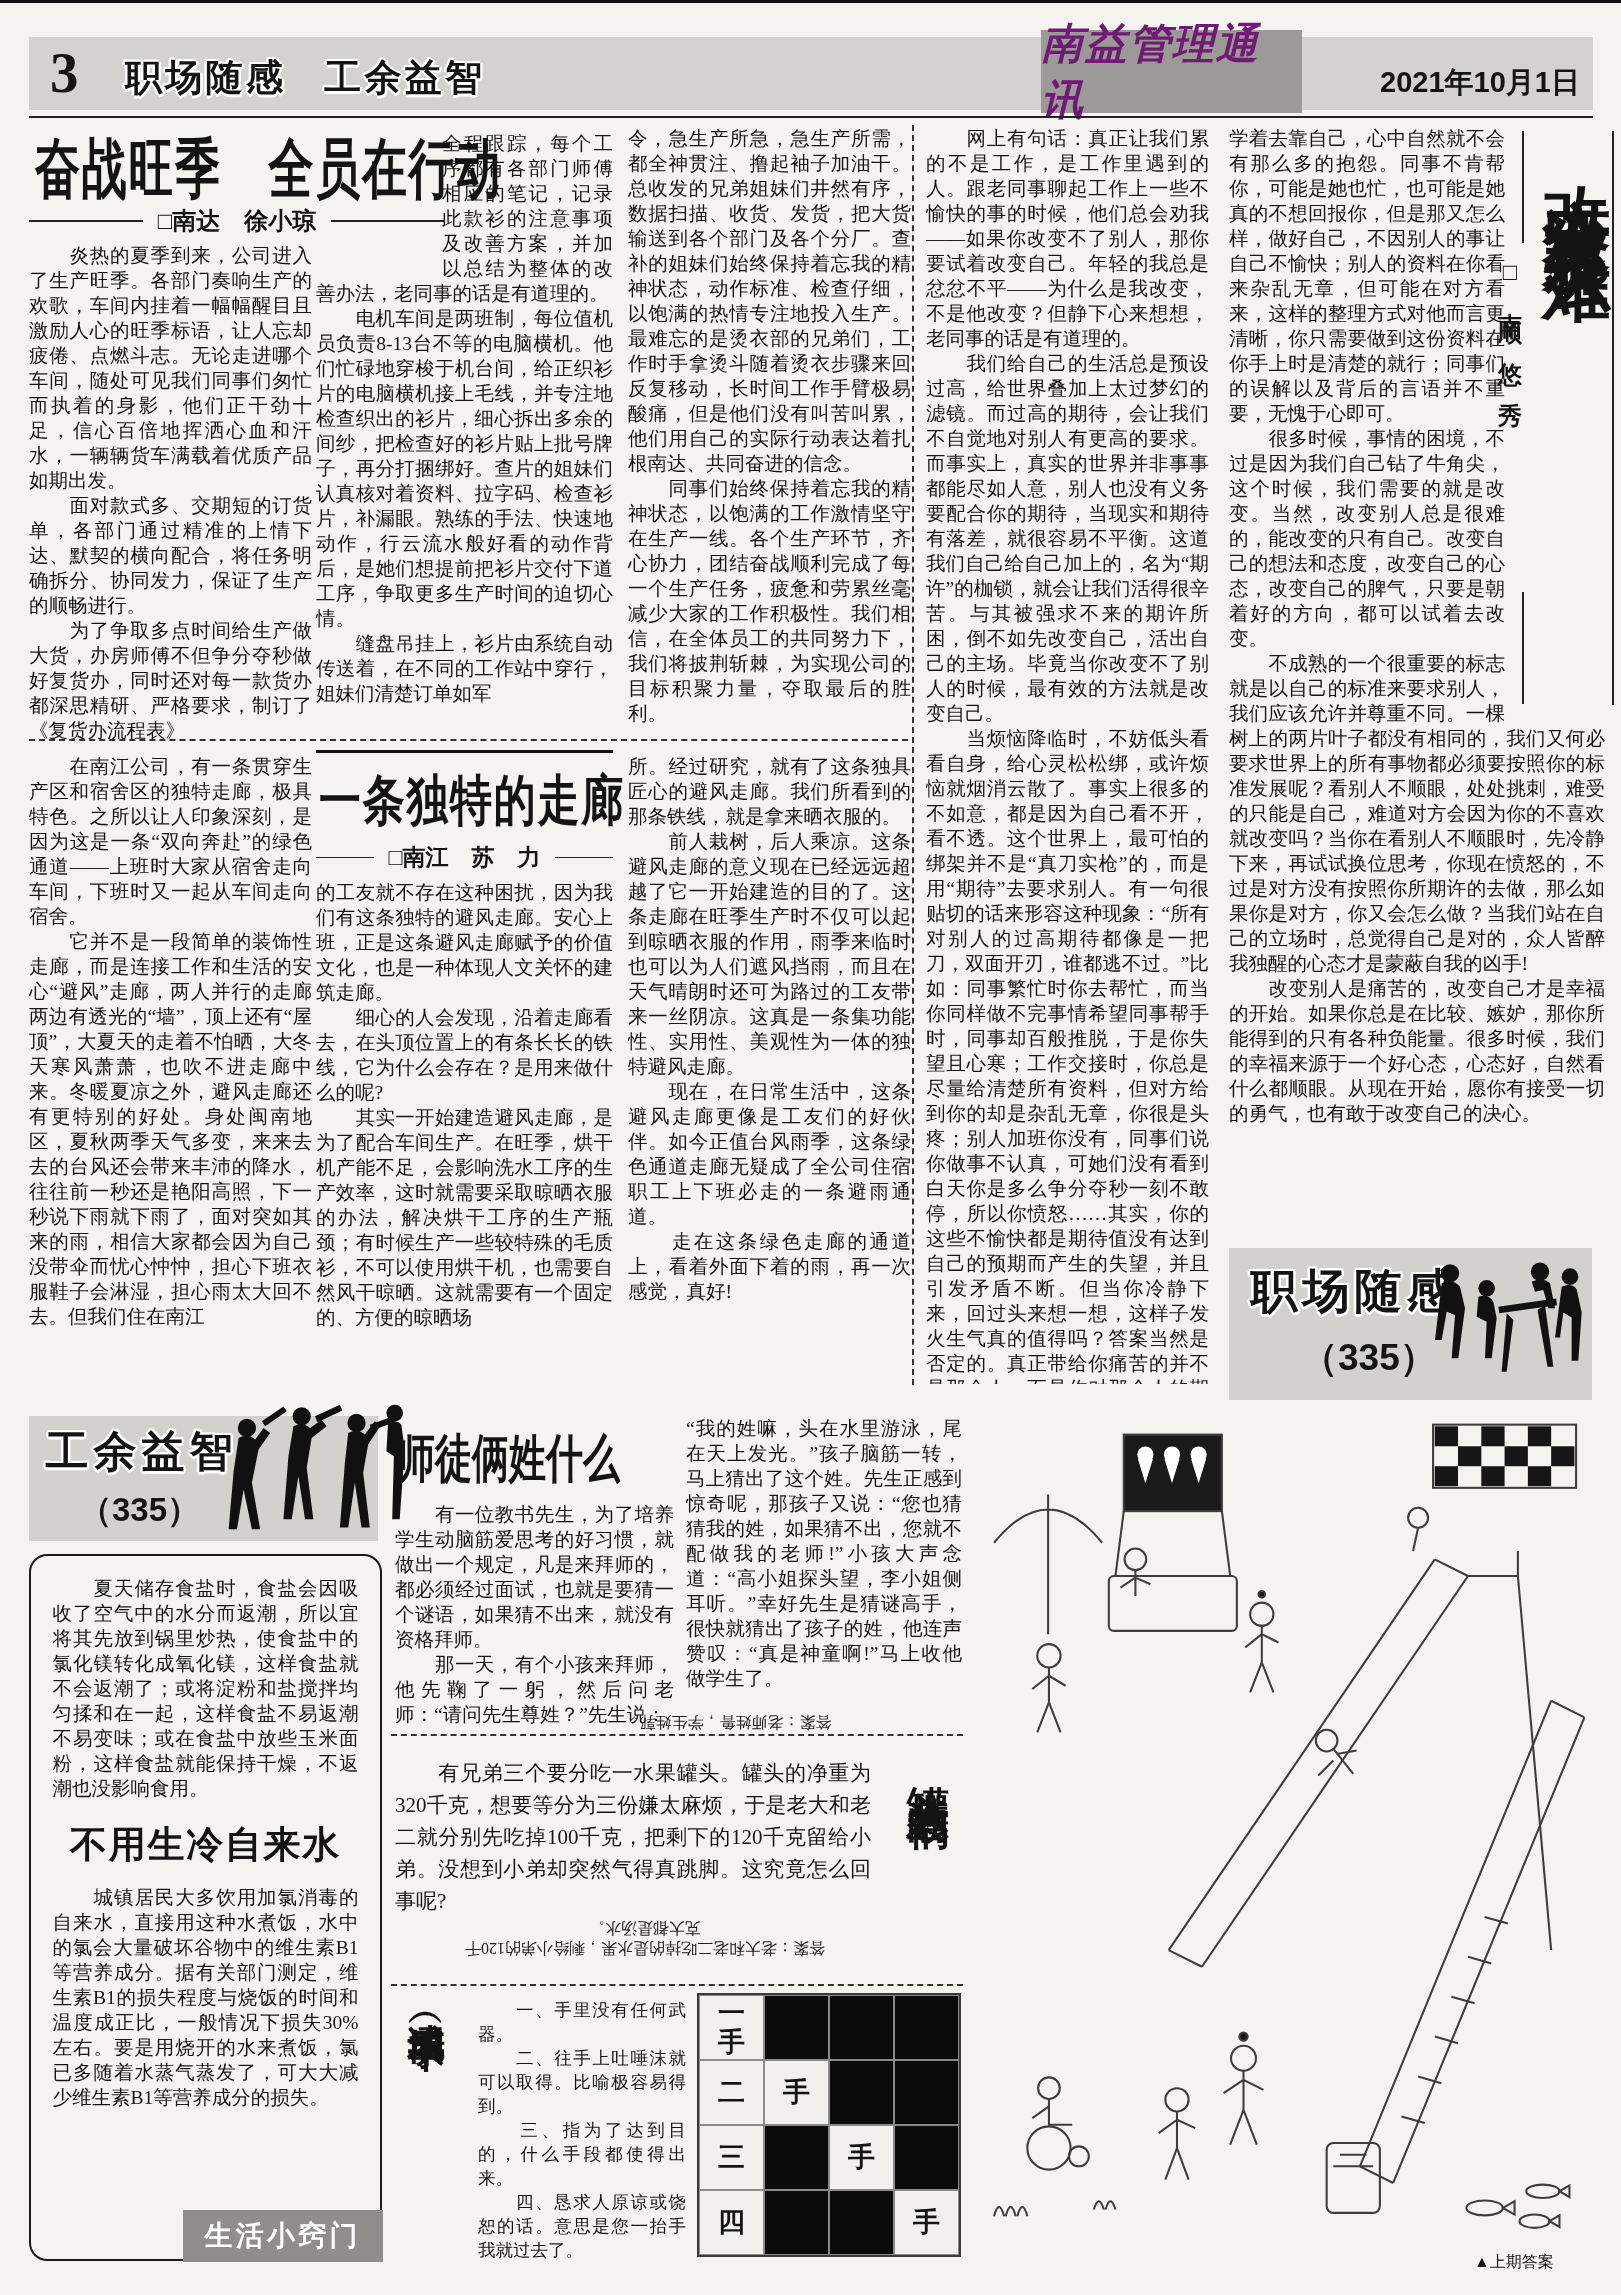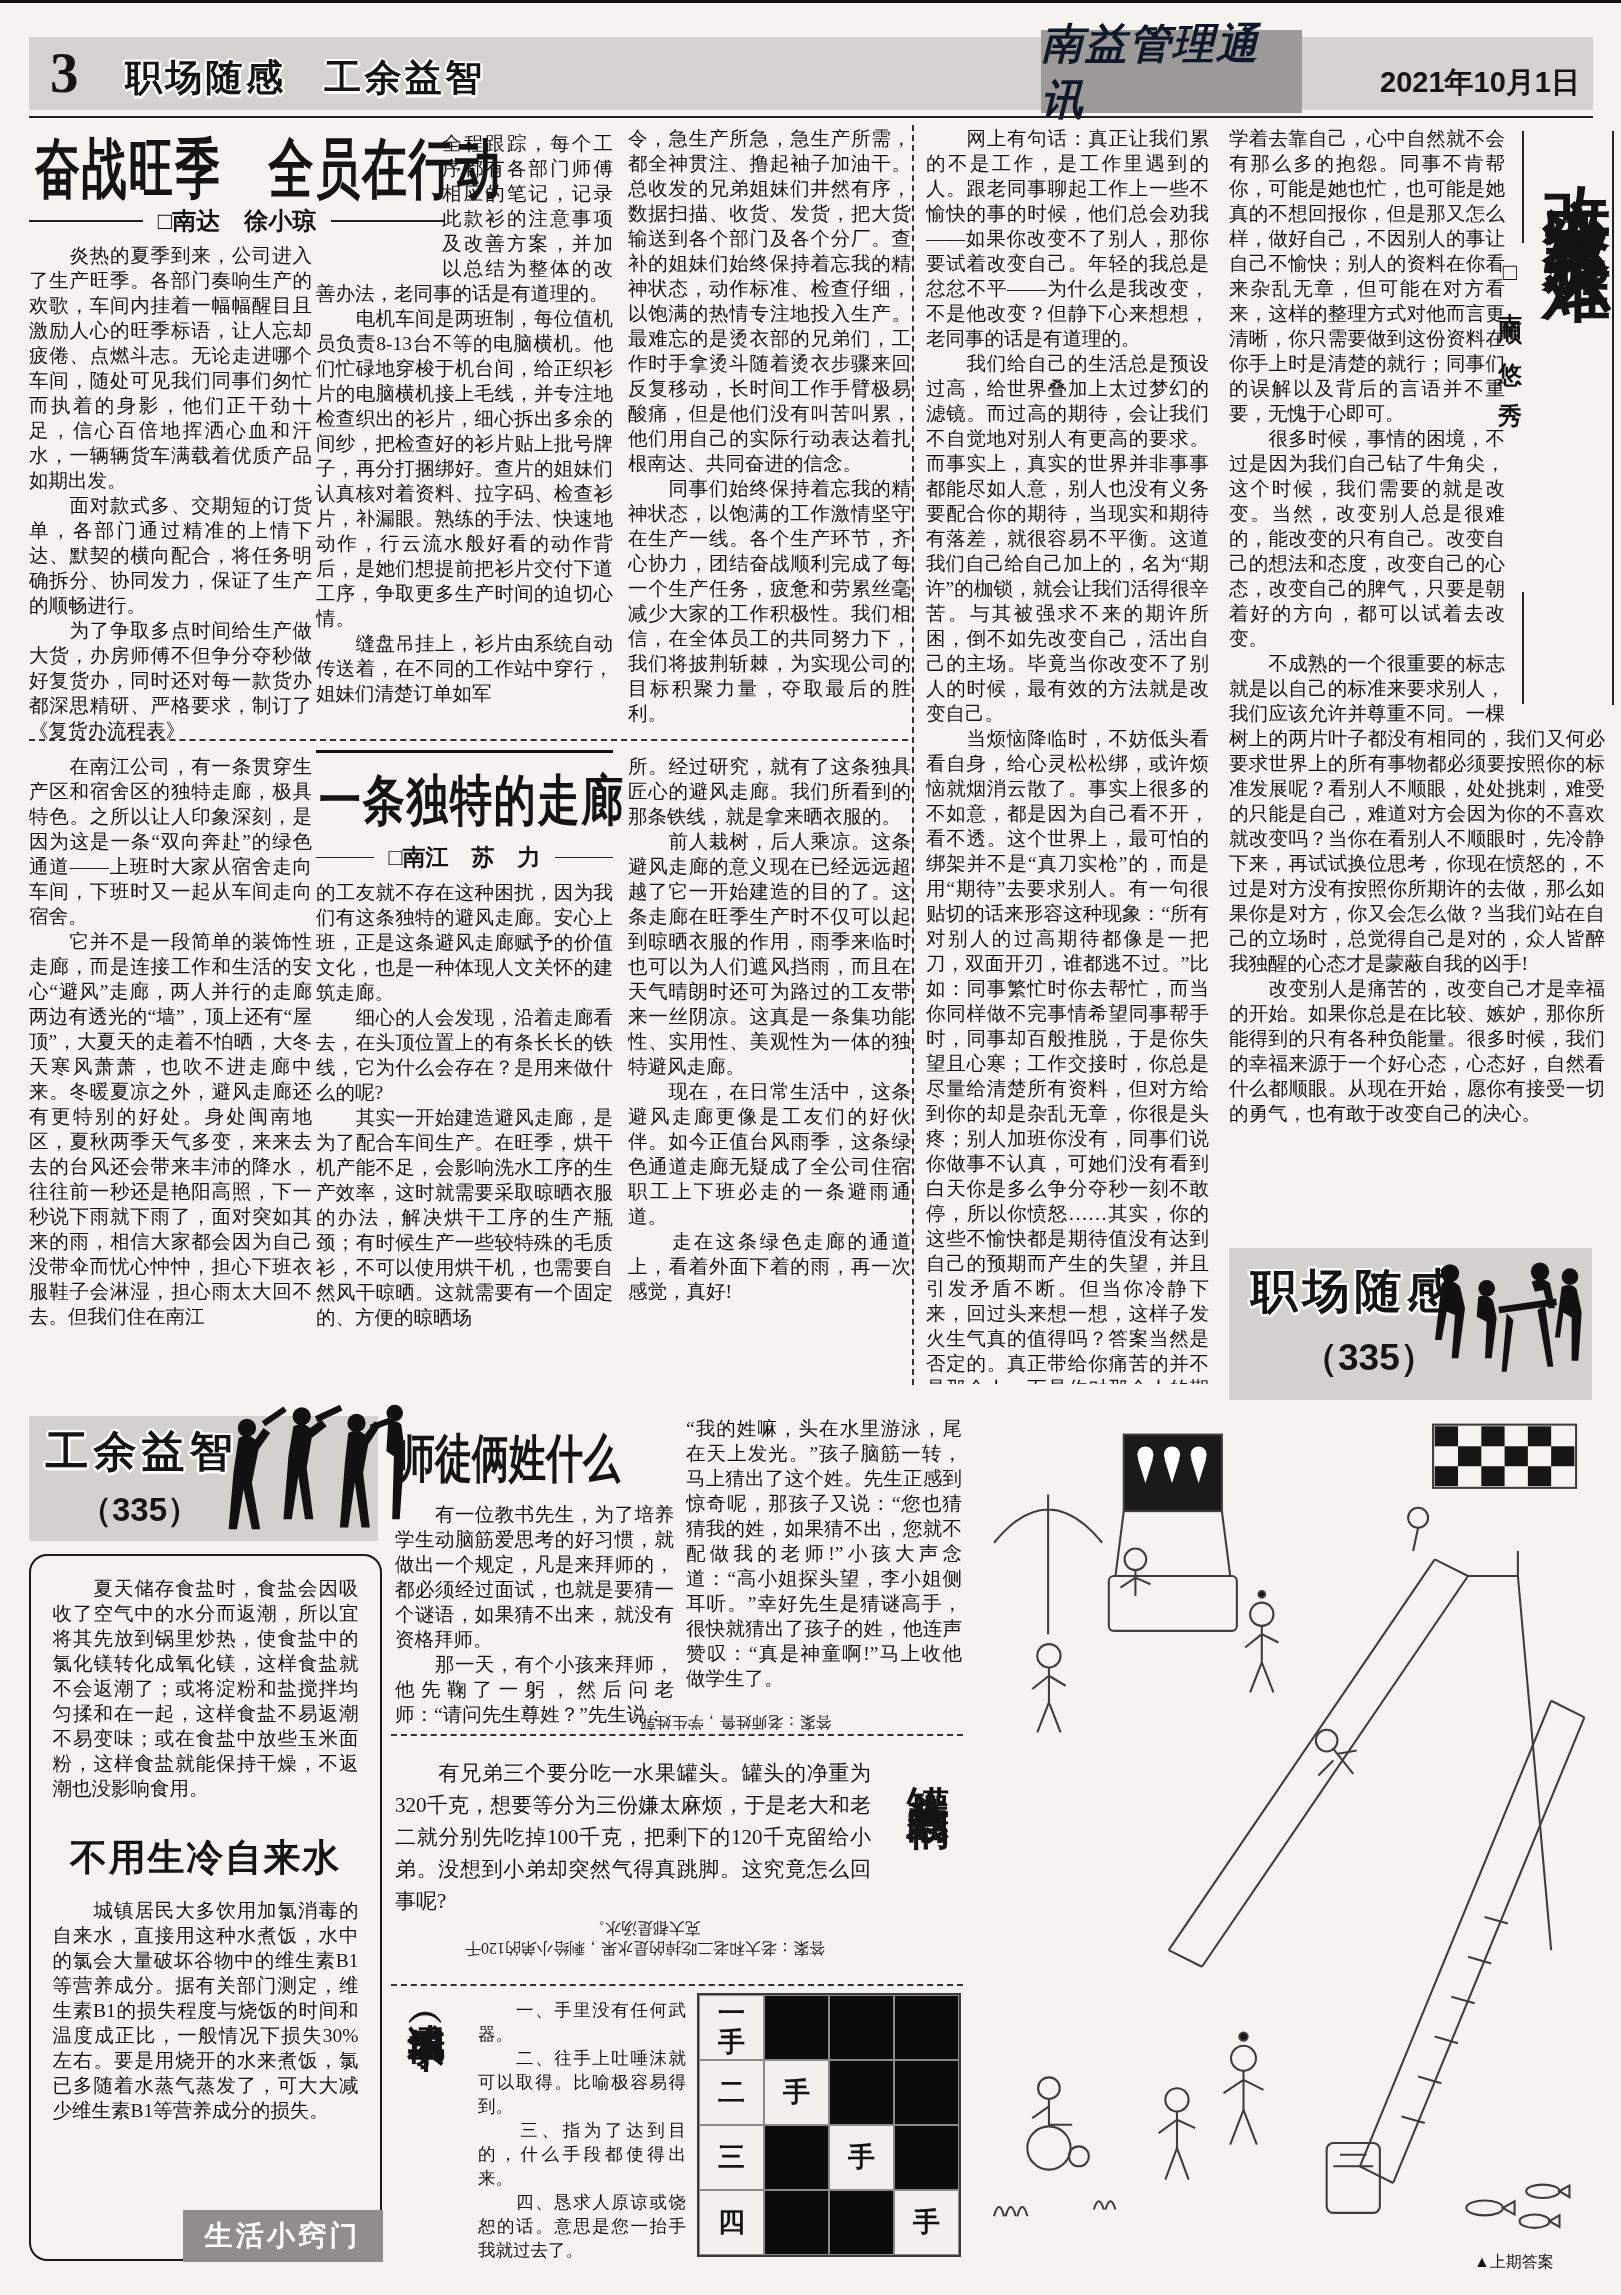--- a/index.html
+++ b/index.html
@@ -6,21 +6,21 @@
   .page{position:relative;width:1622px;height:2295px;background:#f4f3f0;
         font-family:"Liberation Serif","DejaVu Serif",serif;color:#141414;overflow:hidden;}
   .abs{position:absolute;}
   .toprule{left:0;top:0;width:1622px;height:2.5px;background:#111;}
   
   .hbar{left:29px;top:37px;width:1564px;height:73px;background:#d3d2cf;}
   .pageno{left:50px;top:40px;font-size:57px;font-weight:bold;}
   .secs{left:125px;top:53px;font-size:37px;font-weight:bold;letter-spacing:3.3px;
         text-shadow:-2.5px 0 #fff,2.5px 0 #fff,0 -2.5px #fff,0 2.5px #fff,1.7px 1.7px #fff,-1.7px -1.7px #fff;}
   .secs span{margin-right:38px;}
-  .masthead{left:1041px;top:30px;width:261px;height:83px;background:#9b9a96;color:#0f172a;
+  .masthead{left:1041px;top:30px;width:261px;height:83px;background:#9b9a96;color:#701a75;
         font-size:42px;font-weight:bold;font-style:italic;display:flex;align-items:center;justify-content:center;letter-spacing:1.7px;}
   .hdate{left:1322px;top:63px;width:258px;text-align:right;font-size:29px;font-weight:bold;
         font-family:"Liberation Sans","DejaVu Sans",sans-serif;}
   .hrule{left:29px;top:116px;width:1564px;height:1.7px;background:#222;}
   
   .bt{font-size:19.5px;line-height:25px;text-align:justify;overflow:hidden;}
   .bt p{margin:0;}
   .flL{float:left;}
   .flR{float:right;}
   .byline{display:flex;align-items:center;font-size:24px;font-weight:bold;white-space:nowrap;}
@@ -169,21 +169,21 @@
         <circle cx="208" cy="30" r="10"></circle>
           <path d="M200,42 q10,-5 16,2 l4,30 -6,84 -9,0 2,-76 -9,-6 z"></path>
       </g>
     </svg>
   </div>
 
   <div class="abs tipsbox">
     <div class="bt">
         <p>　　夏天储存食盐时，食盐会因吸收了空气中的水分而返潮，所以宜将其先放到锅里炒热，使食盐中的氯化镁转化成氧化镁，这样食盐就不会返潮了；或将淀粉和盐搅拌均匀揉和在一起，这样食盐不易返潮不易变味；或在食盐中放些玉米面粉，这样食盐就能保持干燥，不返潮也没影响食用。</p>
       </div>
-    <div class="tiptitle" style="margin-top:32px;">不用生冷自来水</div>
+    <div class="tiptitle" style="margin-top:19px;">不用生冷自来水</div>
     <div class="bt">
         <p>　　城镇居民大多饮用加氯消毒的自来水，直接用这种水煮饭，水中的氯会大量破坏谷物中的维生素B1等营养成分。据有关部门测定，维生素B1的损失程度与烧饭的时间和温度成正比，一般情况下损失30%左右。要是用烧开的水来煮饭，氯已多随着水蒸气蒸发了，可大大减少维生素B1等营养成分的损失。</p>
       </div>
     <div class="tag">生活小窍门</div>
   </div>
 
   <div class="abs t3" style="left:398px;top:1424px;">师徒俩姓什么</div>
   <div class="abs bt" style="left:395px;top:1502px;width:279px;height:250px;">
       <p>　　有一位教书先生，为了培养学生动脑筋爱思考的好习惯，就做出一个规定，凡是来拜师的，都必须经过面试，也就是要猜一个谜语，如果猜不出来，就没有资格拜师。</p>
       <p>　　那一天，有个小孩来拜师，他先鞠了一躬，然后问老师：“请问先生尊姓？”先生说：</p>

